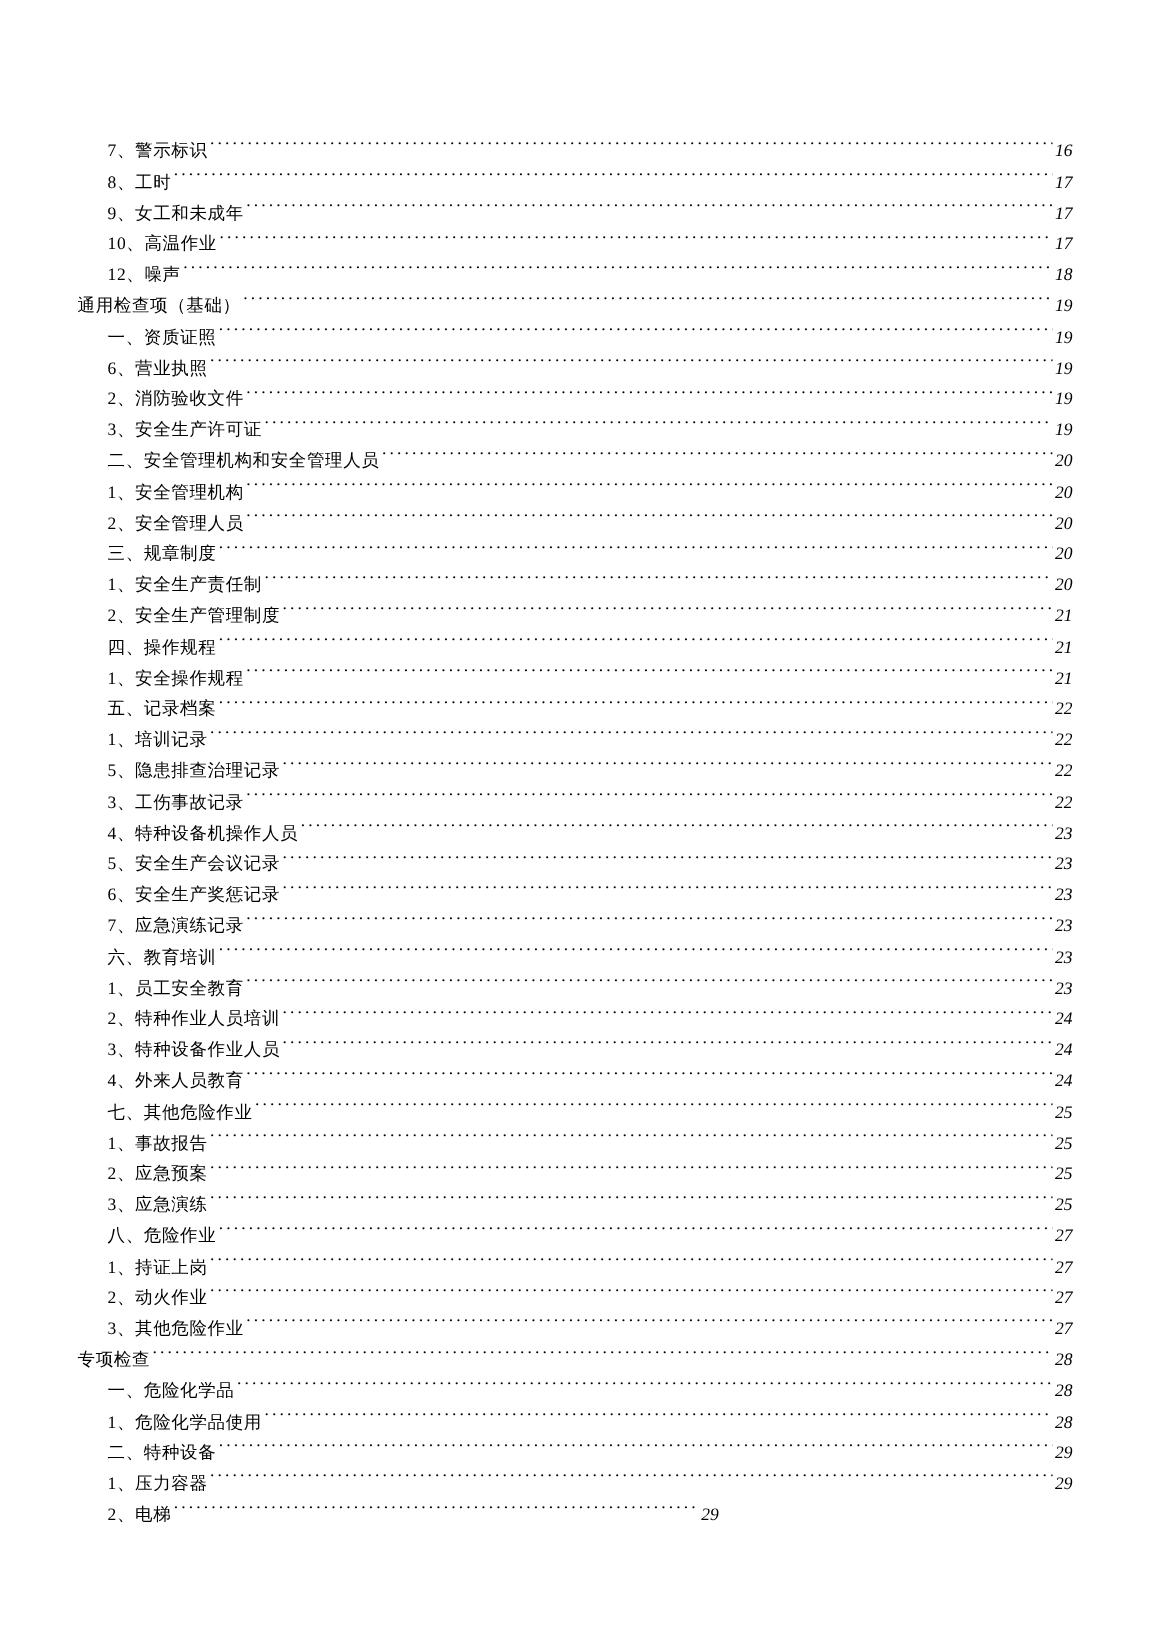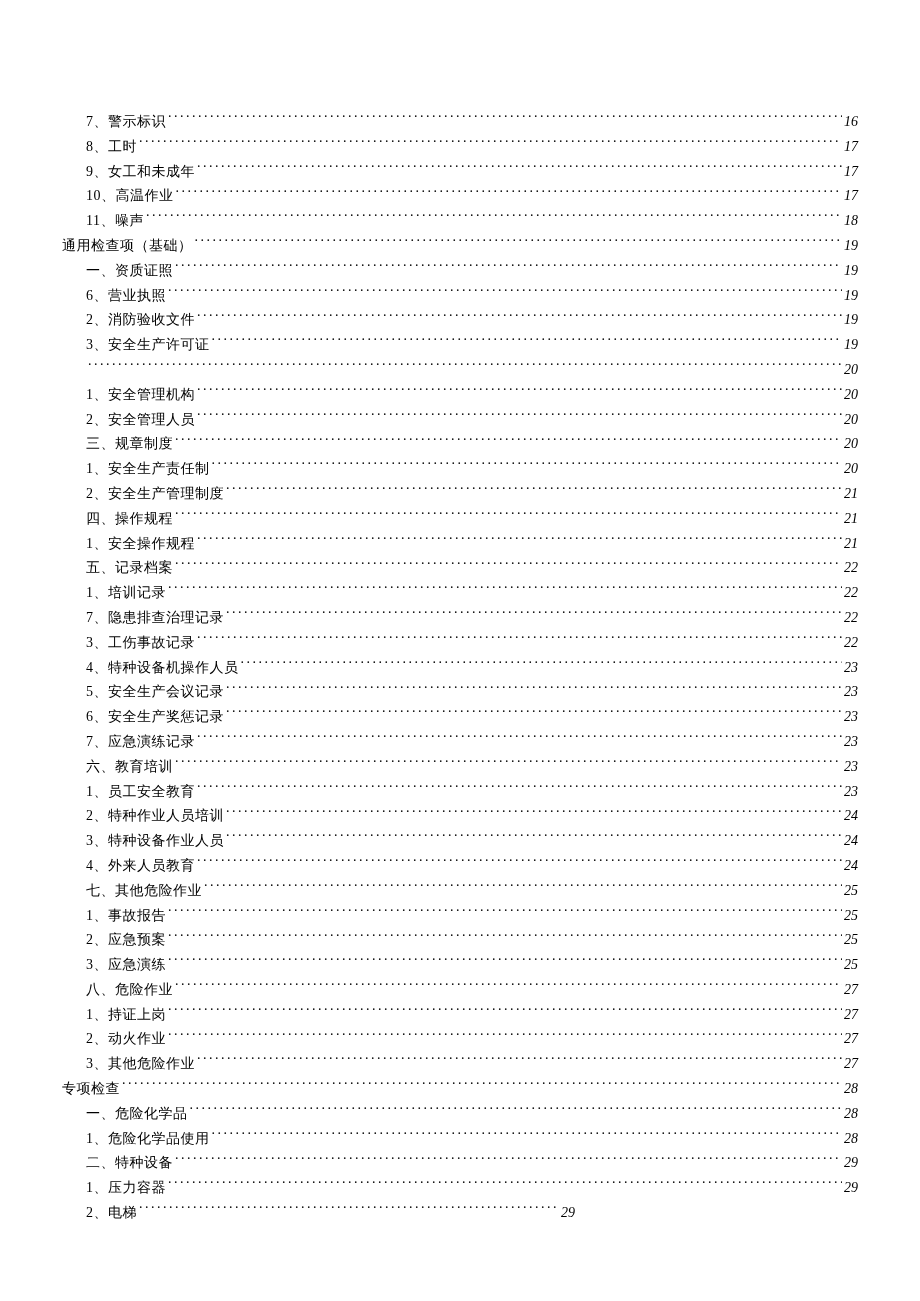--- a/index.html
+++ b/index.html
@@ -62,21 +62,21 @@
       <span class="toc-label">9、女工和未成年</span>
       <span class="toc-dots"></span>
       <span class="toc-page">17</span>
     </div>
     <div class="toc-entry level-3">
       <span class="toc-label">10、高温作业</span>
       <span class="toc-dots"></span>
       <span class="toc-page">17</span>
     </div>
     <div class="toc-entry level-3">
-      <span class="toc-label">11、噪声</span>
+      <span class="toc-label">12、噪声</span>
       <span class="toc-dots"></span>
       <span class="toc-page">18</span>
     </div>
     <div class="toc-entry level-1">
       <span class="toc-label">通用检查项（基础）</span>
       <span class="toc-dots"></span>
       <span class="toc-page">19</span>
     </div>
     <div class="toc-entry level-2">
       <span class="toc-label">一、资质证照</span>
@@ -92,20 +92,21 @@
       <span class="toc-label">2、消防验收文件</span>
       <span class="toc-dots"></span>
       <span class="toc-page">19</span>
     </div>
     <div class="toc-entry level-3">
       <span class="toc-label">3、安全生产许可证</span>
       <span class="toc-dots"></span>
       <span class="toc-page">19</span>
     </div>
     <div class="toc-entry level-2">
+      <span class="toc-label">二、安全管理机构和安全管理人员</span>
       <span class="toc-dots"></span>
       <span class="toc-page">20</span>
     </div>
     <div class="toc-entry level-3">
       <span class="toc-label">1、安全管理机构</span>
       <span class="toc-dots"></span>
       <span class="toc-page">20</span>
     </div>
     <div class="toc-entry level-3">
       <span class="toc-label">2、安全管理人员</span>
@@ -141,21 +142,21 @@
       <span class="toc-label">五、记录档案</span>
       <span class="toc-dots"></span>
       <span class="toc-page">22</span>
     </div>
     <div class="toc-entry level-3">
       <span class="toc-label">1、培训记录</span>
       <span class="toc-dots"></span>
       <span class="toc-page">22</span>
     </div>
     <div class="toc-entry level-3">
-      <span class="toc-label">7、隐患排查治理记录</span>
+      <span class="toc-label">5、隐患排查治理记录</span>
       <span class="toc-dots"></span>
       <span class="toc-page">22</span>
     </div>
     <div class="toc-entry level-3">
       <span class="toc-label">3、工伤事故记录</span>
       <span class="toc-dots"></span>
       <span class="toc-page">22</span>
     </div>
     <div class="toc-entry level-3">
       <span class="toc-label">4、特种设备机操作人员</span>

